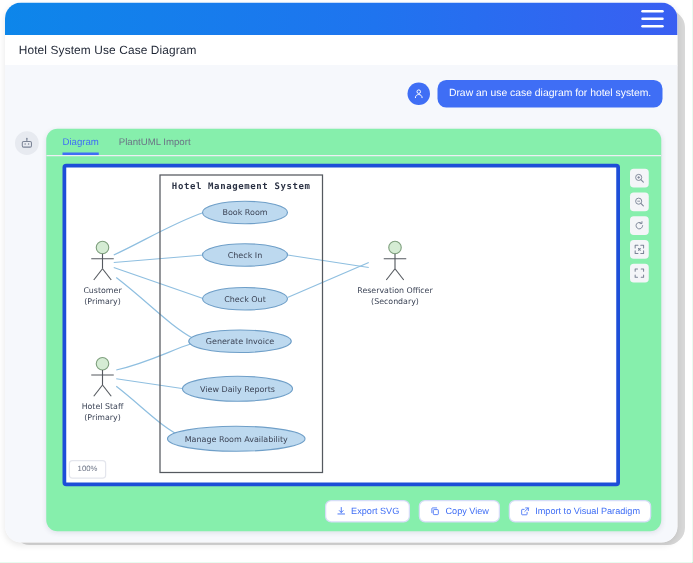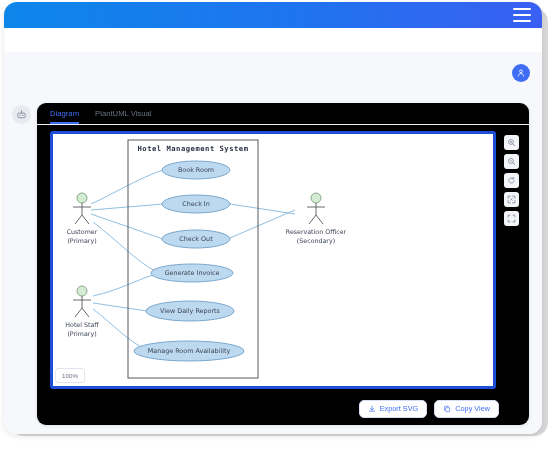--- a/index.html
+++ b/index.html
@@ -117,21 +117,21 @@
     background: #e7eaf0;
     display: flex;
     align-items: center;
     justify-content: center;
   }
   
   .card {
     position: absolute;
     left: 33px; top: 51px;
     width: 492px; height: 322px;
-    background: #000000;
+    background: #86efac;
     border-radius: 9px;
     box-shadow: 0 1px 4px rgba(30,40,80,0.10);
     overflow: hidden;
   }
   .tabs {
     position: absolute;
     left: 0; top: 0;
     width: 492px; height: 22px;
     border-bottom: 1px solid #edeff4;
     display: flex;
@@ -194,21 +194,21 @@
     cursor: pointer;
   }
   
   .footer {
     position: absolute;
     left: 0; bottom: 7px;
     width: 492px;
     display: flex;
     justify-content: flex-end;
     gap: 7px;
-    padding-right: 30px;
+    padding-right: 8px;
     box-sizing: border-box;
   }
   .fbtn {
     display: flex;
     align-items: center;
     gap: 4px;
     border: 1px solid #d6ddf7;
     border-radius: 5px;
     background: #ffffff;
     color: #3f6ef5;
@@ -247,47 +247,51 @@
   <div class="window">
 
     <div class="topbar">
       <div class="hamburger">
         <span></span>
           <span></span>
           <span></span>
       </div>
     </div>
 
+    <div class="titlebar">
+      <div class="title-text">Hotel System Use Case Diagram</div>
+    </div>
 
     <div class="content">
 
       <div class="chat-user">
         <div class="avatar-user">
           <svg width="10" height="10" viewBox="0 0 24 24">
             <circle cx="12" cy="8" r="3.4" fill="none" stroke="#ffffff" stroke-width="1.9"></circle>
             <path d="M5.5 19.5c0-3.6 2.9-6 6.5-6s6.5 2.4 6.5 6" fill="none" stroke="#ffffff" stroke-width="1.9" stroke-linecap="round"></path>
           </svg>
         </div>
+        <div class="bubble-user">Draw an use case diagram for hotel system.</div>
       </div>
 
       <div class="avatar-bot">
         <svg width="11" height="11" viewBox="0 0 24 24">
           <rect x="4" y="9" width="16" height="10" rx="2.4" fill="none" stroke="#7b8496" stroke-width="1.8"></rect>
           <line x1="12" y1="5" x2="12" y2="9" stroke="#7b8496" stroke-width="1.8"></line>
           <circle cx="12" cy="4.2" r="1.4" fill="#7b8496"></circle>
           <circle cx="9" cy="13.5" r="1.3" fill="#7b8496"></circle>
           <circle cx="15" cy="13.5" r="1.3" fill="#7b8496"></circle>
         </svg>
       </div>
 
       <div class="card">
 
         <div class="tabs">
           <div class="tab active">Diagram</div>
-          <div class="tab">PlantUML Visual</div>
+          <div class="tab">PlantUML Import</div>
         </div>
 
         <div class="canvas">
           <svg width="440" height="252" viewBox="130 136 440 252">
 
             <g stroke="#8fbfe0" stroke-width="1" fill="none">
               <path d="M168 206 C 190 196, 216 180, 240 172"></path>
               <line x1="168" y1="212" x2="240" y2="206"></line>
               <line x1="168" y1="216" x2="240" y2="241"></line>
               <path d="M170 224 C 196 244, 212 262, 232 273"></path>
@@ -419,20 +423,28 @@
             </svg>
             <span>Export SVG</span>
           </div>
           <div class="fbtn">
             <svg width="8" height="8" viewBox="0 0 24 24">
               <rect x="8" y="8" width="12" height="12" rx="2" fill="none" stroke="#3f6ef5" stroke-width="2"></rect>
               <path d="M4.5 15.5V5.5a1.5 1.5 0 0 1 1.5-1.5h10" fill="none" stroke="#3f6ef5" stroke-width="2" stroke-linecap="round"></path>
             </svg>
             <span>Copy View</span>
           </div>
+          <div class="fbtn">
+            <svg width="8" height="8" viewBox="0 0 24 24">
+              <path d="M13.5 4H20v6.5" fill="none" stroke="#3f6ef5" stroke-width="2" stroke-linecap="round" stroke-linejoin="round"></path>
+              <line x1="20" y1="4" x2="11.5" y2="12.5" stroke="#3f6ef5" stroke-width="2" stroke-linecap="round"></line>
+              <path d="M17 14.5V19a1.5 1.5 0 0 1-1.5 1.5h-10A1.5 1.5 0 0 1 4 19V9a1.5 1.5 0 0 1 1.5-1.5H10" fill="none" stroke="#3f6ef5" stroke-width="2" stroke-linecap="round" stroke-linejoin="round"></path>
+            </svg>
+            <span>Import to Visual Paradigm</span>
+          </div>
         </div>
 
       </div>
 
     </div>
 
   </div>
 
 </div>
 

